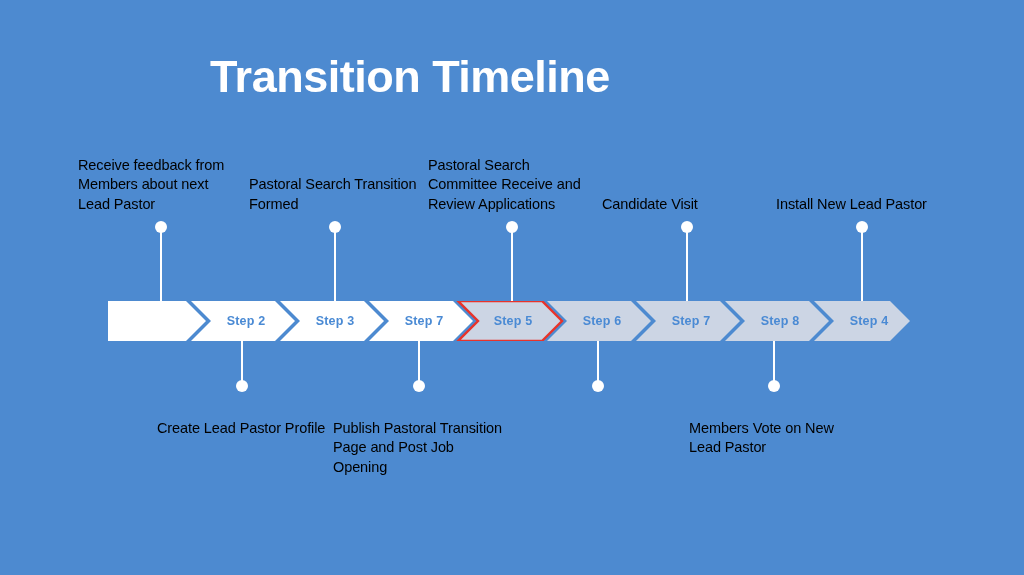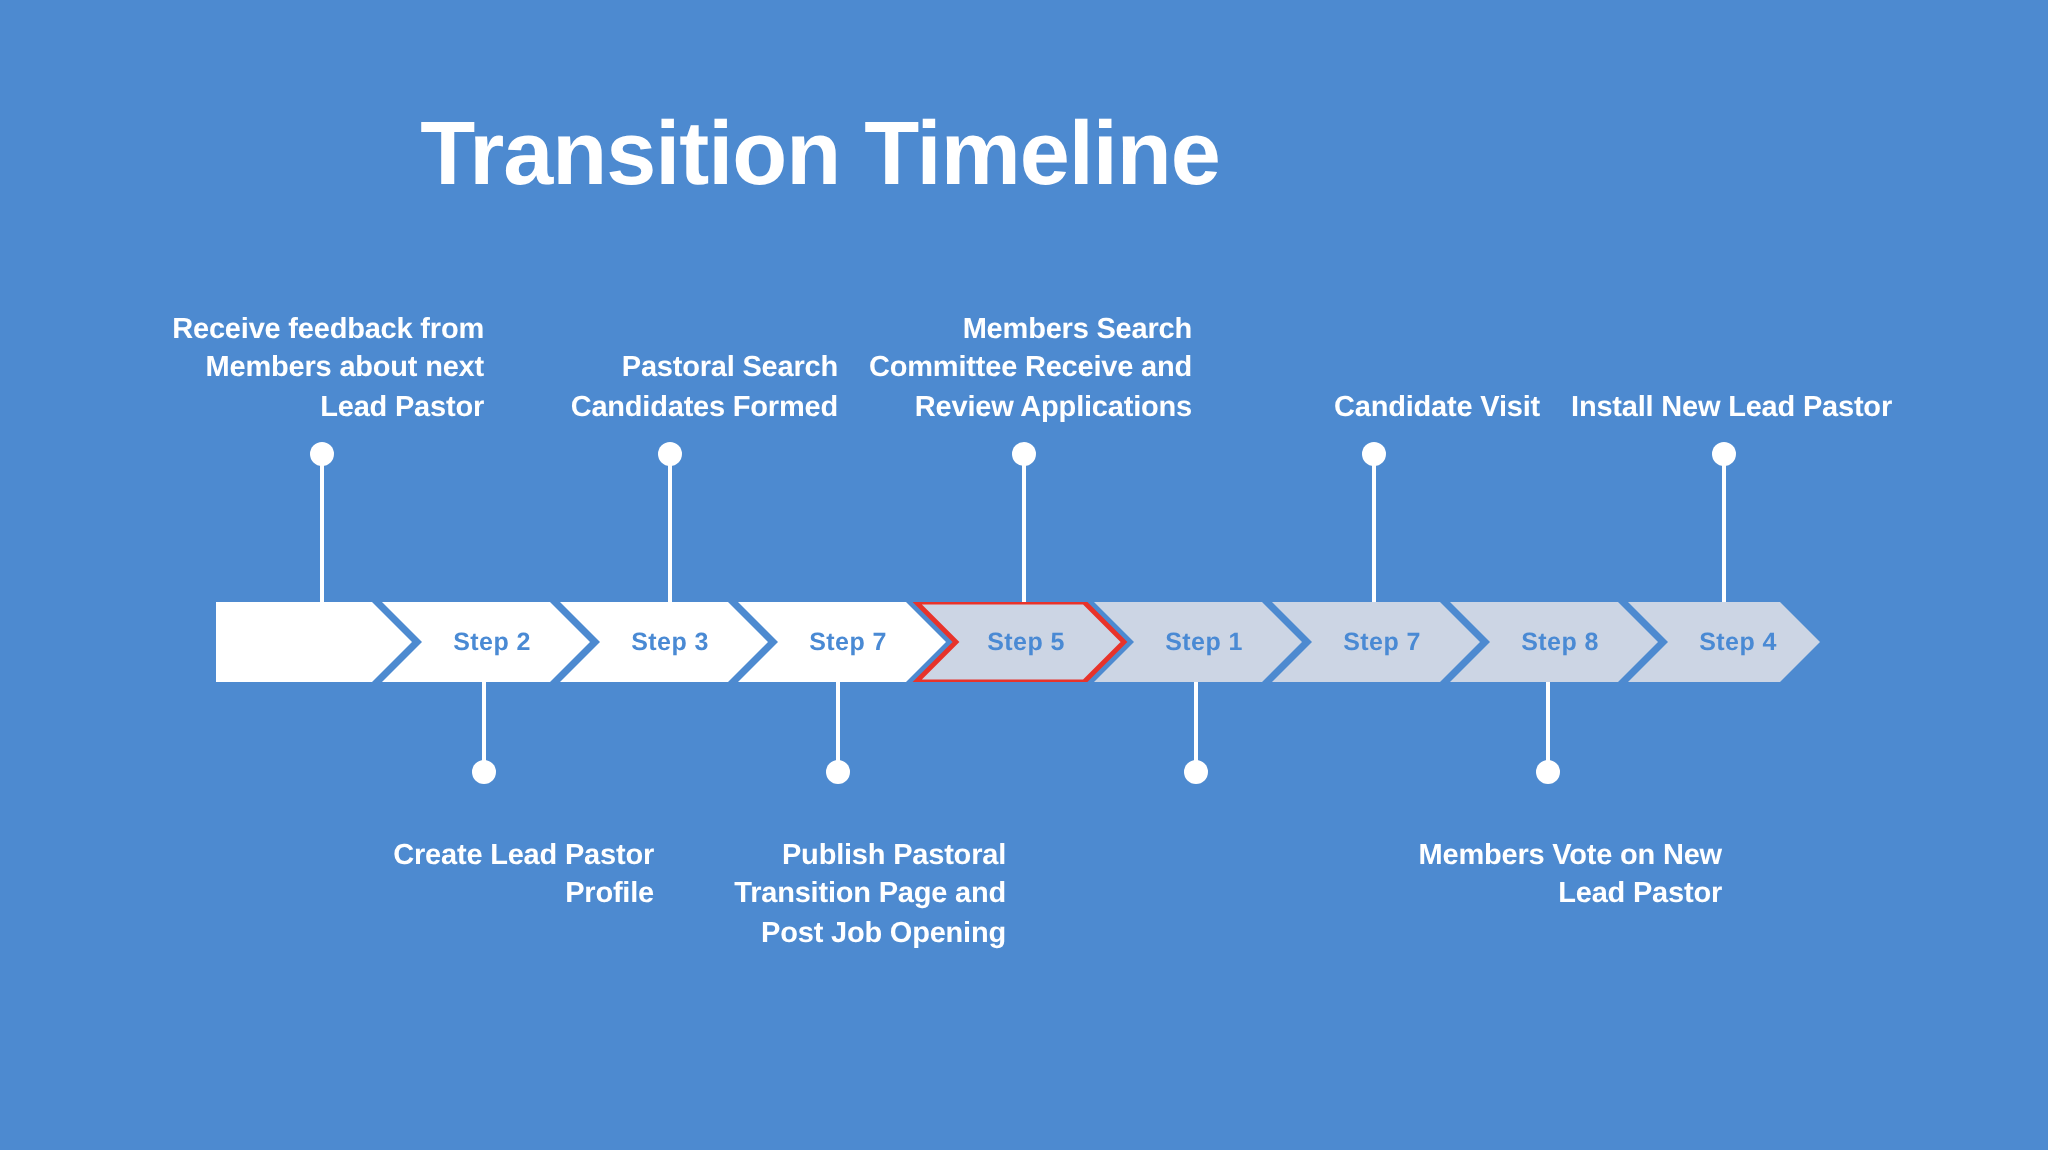--- a/index.html
+++ b/index.html
@@ -75,42 +75,42 @@
     left: -5px;
   }
   .pin-up   { bottom: 0; }
   .pin-up .pin-dot   { top: -11px; }
   .pin-down { top: 0; }
   .pin-down .pin-dot { bottom: -11px; }
 
   
   .callout {
     position: absolute;
-    color: #ffffff;
+    color: #000000;
     font-size: 14.5px;
-    font-weight: bold;
+    font-weight: normal;
     line-height: 1.33;
-    text-align: right;
+    text-align: left;
     letter-spacing: -0.1px;
   }
   .callout-top    {  }
   .callout-bottom {  }
 </style>
 </head>
 <body>
 
 <div id="stage">
 
   <div id="title">Transition Timeline</div>
 
   <div class="callout callout-top" style="left:78px; width:164px; bottom:361px;">Receive feedback from Members about next Lead Pastor</div>
 
-  <div class="callout callout-top" style="left:249px; width:170px; bottom:361px;">Pastoral Search Candidates Formed</div>
+  <div class="callout callout-top" style="left:249px; width:170px; bottom:361px;">Pastoral Search Transition Formed</div>
 
-  <div class="callout callout-top" style="left:428px; width:168px; bottom:361px;">Members Search Committee Receive and Review Applications</div>
+  <div class="callout callout-top" style="left:428px; width:168px; bottom:361px;">Pastoral Search Committee Receive and Review Applications</div>
 
   <div class="callout callout-top" style="left:602px; width:168px; bottom:361px;">Candidate Visit</div>
 
   <div class="callout callout-bottom" style="left:157px; width:170px; top:419px;">Create Lead Pastor Profile</div>
 
   <div class="callout callout-top" style="left:776px; width:170px; bottom:361px;">Install New Lead Pastor</div>
 
   <div class="callout callout-bottom" style="left:333px; width:170px; top:419px;">Publish Pastoral Transition Page and Post Job Opening</div>
 
 
@@ -164,19 +164,19 @@
 
       <path d="M617,0 H701 L721,20 L701,40 H617 L637,20 Z" fill="#ccd5e4"></path>
 
       <path d="M706,0 H782 L802,20 L782,40 H706 L726,20 Z" fill="#ccd5e4"></path>
     </svg>
 
     <div class="chev-label" style="left:92px;  width:92px;">Step 2</div>
     <div class="chev-label" style="left:181px; width:92px;">Step 3</div>
     <div class="chev-label" style="left:270px; width:92px;">Step 7</div>
     <div class="chev-label" style="left:359px; width:92px;">Step 5</div>
-    <div class="chev-label" style="left:448px; width:92px;">Step 1</div>
+    <div class="chev-label" style="left:448px; width:92px;">Step 6</div>
     <div class="chev-label" style="left:537px; width:92px;">Step 7</div>
     <div class="chev-label" style="left:626px; width:92px;">Step 8</div>
     <div class="chev-label" style="left:715px; width:92px;">Step 4</div>
   </div>
 
 </div>
 
 </body></html>

